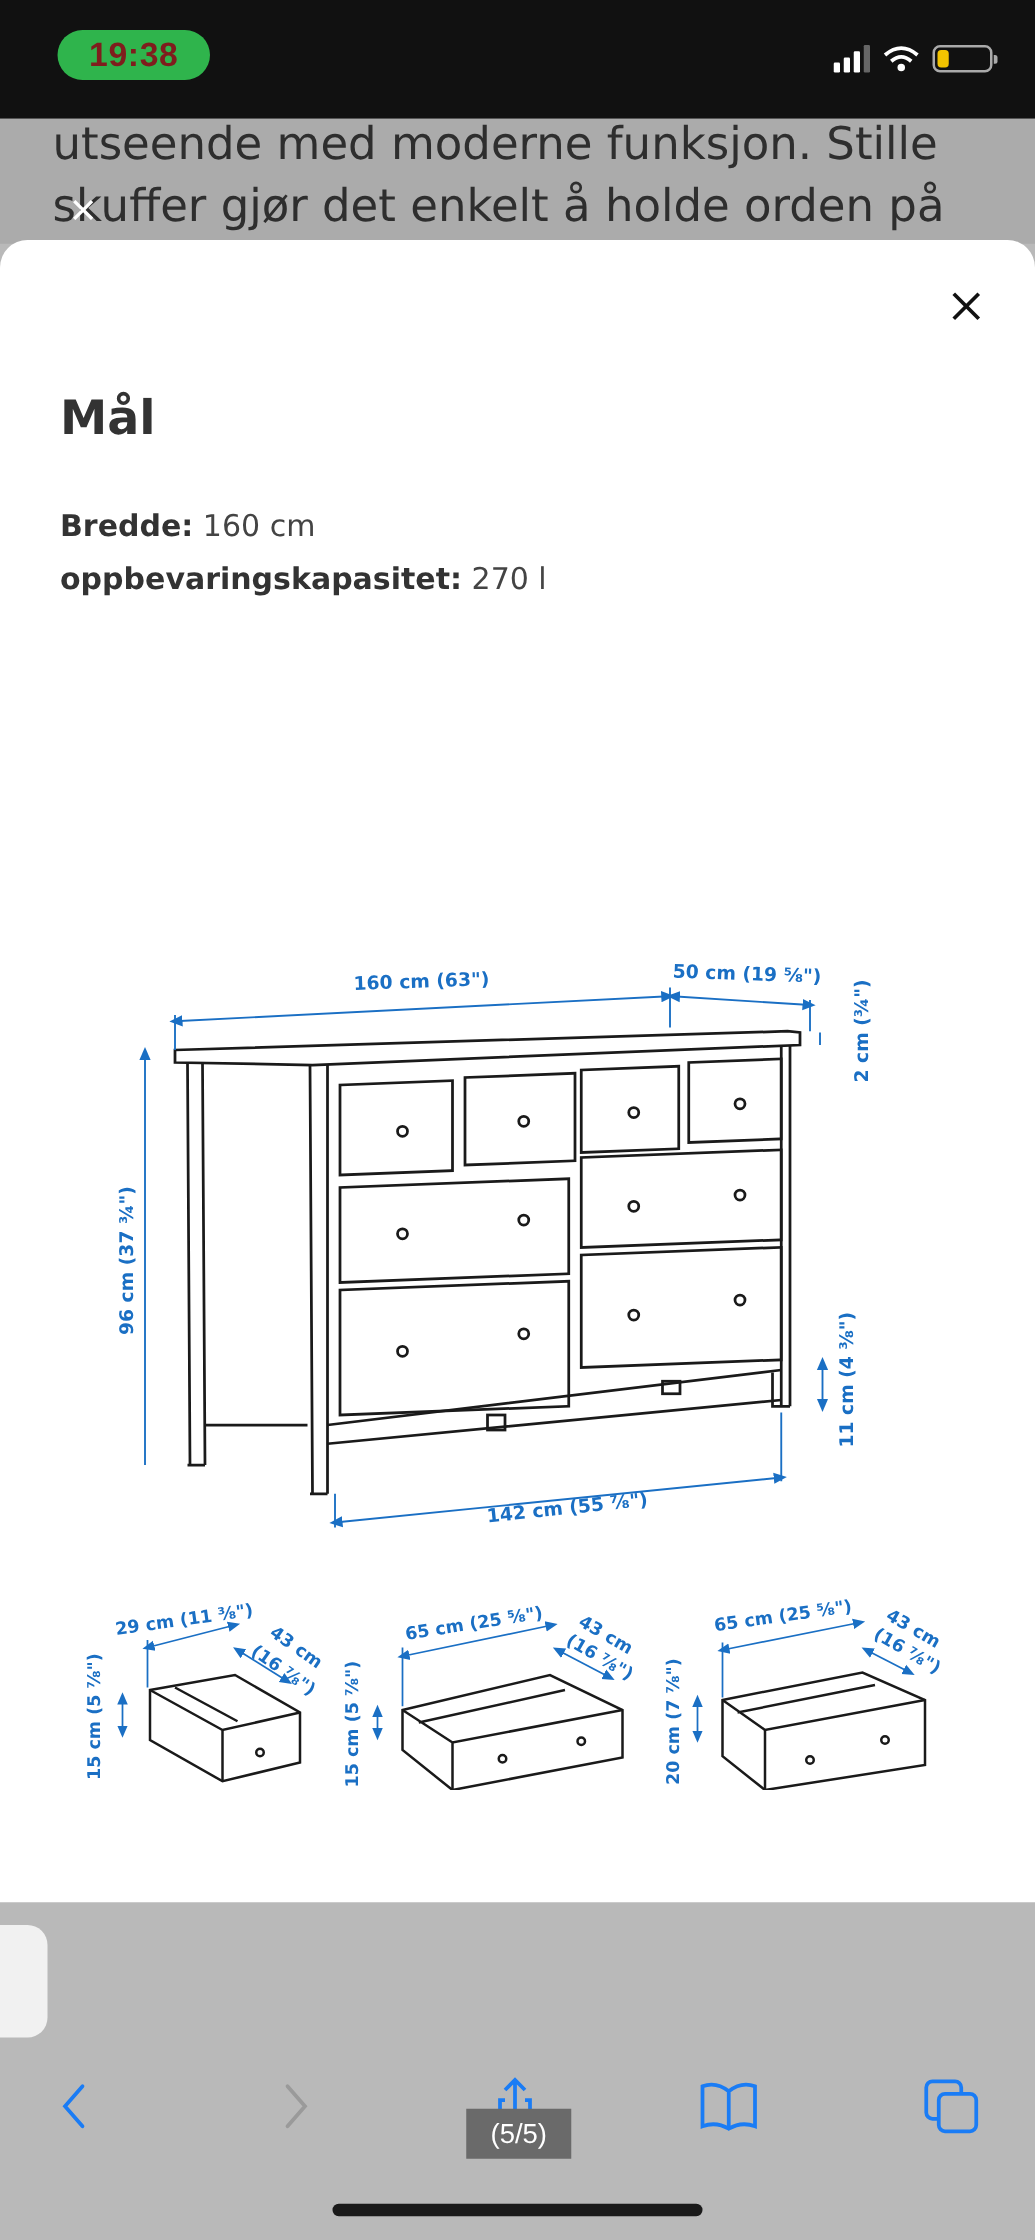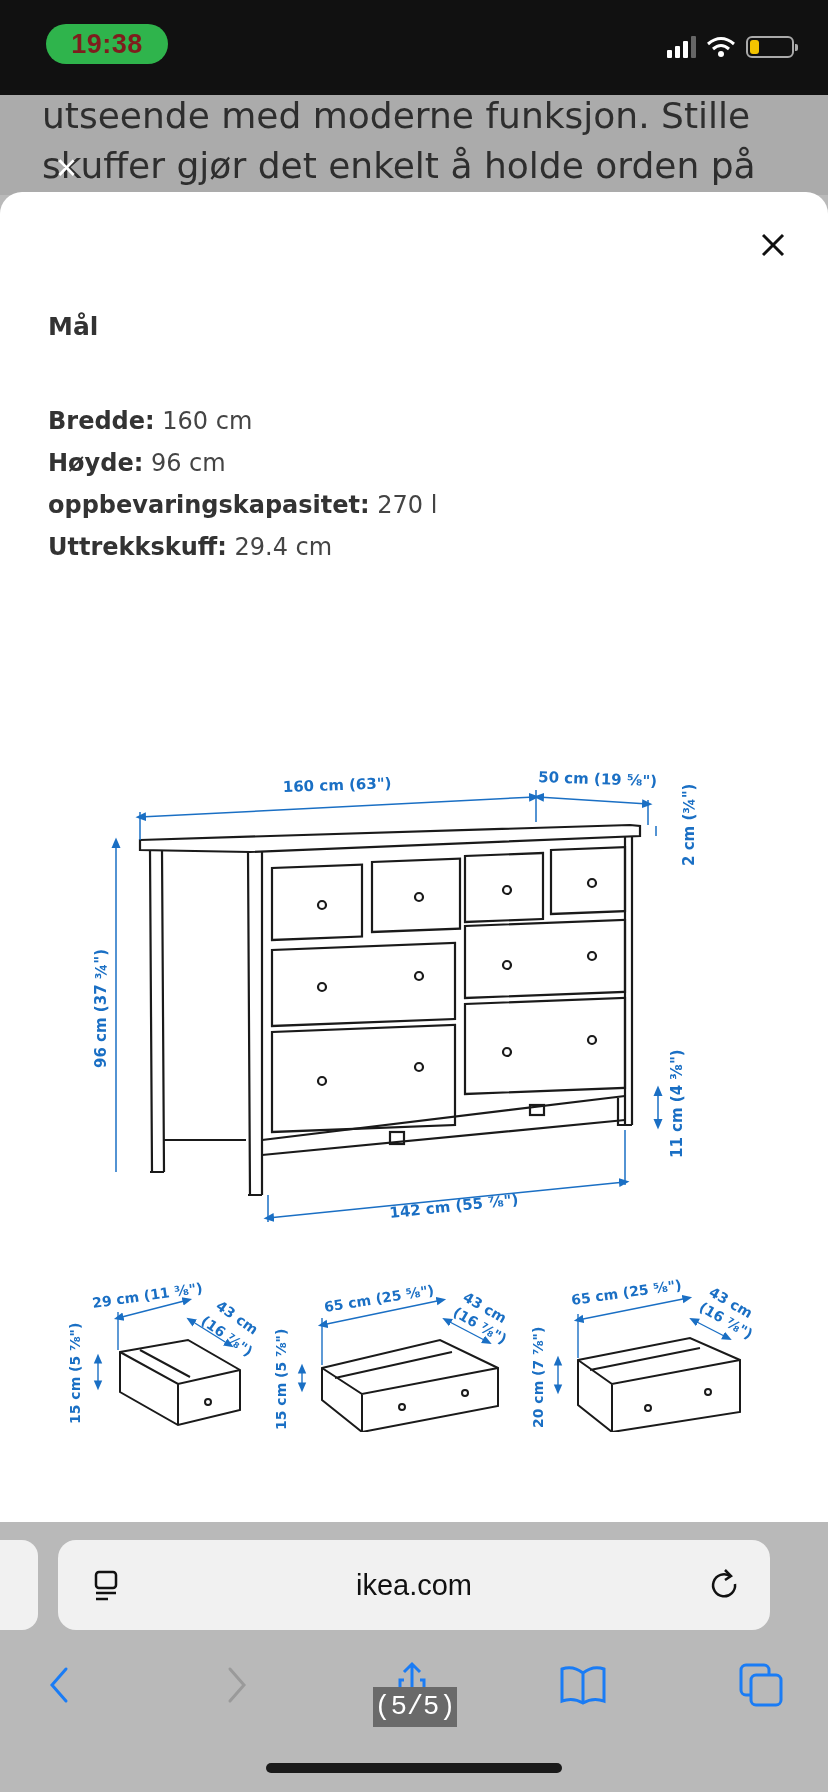--- a/index.html
+++ b/index.html
@@ -13,36 +13,36 @@
   .battery { width: 48px; height: 22px; border: 2px solid #aaa; border-radius: 6px; position: relative; padding: 2px; }
   .battery::after { content: ""; position: absolute; right: -6px; top: 6px; width: 3px; height: 7px; background: #aaa; border-radius: 0 2px 2px 0; }
   .battery .level { width: 9px; height: 100%; background: #f2c300; border-radius: 3px; }
 
   .bg-page { position: absolute; left: 0; top: 95px; width: 828px; height: 100px; background: #ababab; overflow: hidden; }
   .bg-text { position: absolute; left: 42px; font-size: 36px; color: #2e2e2e; font-family: "DejaVu Sans", sans-serif; white-space: nowrap; }
   .bg-close { position: absolute; left: 56px; top: 52px; color: #fff; font-size: 36px; font-family: "Liberation Sans", sans-serif; }
 
   .sheet { position: absolute; left: 0; top: 192px; width: 828px; height: 1330px; background: #fff; border-radius: 22px 22px 0 0; }
   .sheet-close { position: absolute; right: 38px; top: 36px; width: 34px; height: 34px; cursor: pointer; }
-  .sheet-title { position: absolute; left: 48px; top: 120px; font-size: 25px; font-weight: bold; color: #333; font-family: "DejaVu Sans", sans-serif; }
+  .sheet-title { position: absolute; left: 48px; top: 120px; font-size: 38px; font-weight: bold; color: #333; font-family: "DejaVu Sans", sans-serif; }
   .spec-list { position: absolute; left: 48px; top: 208px; }
   .spec-row { font-size: 24px; color: #444; line-height: 42px; white-space: nowrap; }
   .spec-row b { color: #333; }
 
   .diagram { position: absolute; left: 50px; top: 540px; width: 740px; height: 700px; }
 
   .url-area { position: absolute; left: 0; top: 1522px; width: 828px; height: 270px; background: #b9b9b9; }
   .prev-tab { position: absolute; left: -30px; top: 18px; width: 68px; height: 90px; background: #f1f1f1; border-radius: 16px; }
   .url-bar { position: absolute; left: 58px; top: 18px; width: 712px; height: 90px; background: #f1f1f1; border-radius: 18px; display: flex; align-items: center; justify-content: center; }
   .url-text { font-size: 29px; color: #111; font-family: "Liberation Sans", sans-serif; }
   .reader-icon { position: absolute; left: 34px; top: 26px; width: 30px; height: 40px; }
   .reload-icon { position: absolute; right: 26px; top: 26px; width: 36px; height: 40px; }
   .toolbar { position: absolute; left: 0; top: 130px; width: 828px; height: 70px; }
   .tb-btn { position: absolute; top: 8px; width: 50px; height: 50px; display: flex; align-items: center; justify-content: center; }
-  .counter { position: absolute; left: 373px; top: 35px; width: 84px; height: 40px; background: #6a6a6a; color: #fff; font-size: 27px; font-family: Liberation Mono, monospace; display: flex; align-items: center; justify-content: center; }
+  .counter { position: absolute; left: 373px; top: 35px; width: 84px; height: 40px; background: #6a6a6a; color: #fff; font-size: 22px; font-family: Liberation Sans, sans-serif; display: flex; align-items: center; justify-content: center; }
   .home-indicator { position: absolute; left: 266px; top: 1763px; width: 296px; height: 10px; border-radius: 5px; background: #1a1a1a; }
 </style>
 </head>
 <body>
 
 <div class="status-bar">
   <div class="time-pill">19:38</div>
   <div class="status-icons">
     <div class="signal">
       <span style="height:8px"></span>
@@ -69,23 +69,21 @@
 
 <div class="sheet">
   <svg class="sheet-close" viewBox="0 0 34 34">
     <line x1="7" y1="7" x2="27" y2="27" stroke="#111" stroke-width="3"></line>
     <line x1="27" y1="7" x2="7" y2="27" stroke="#111" stroke-width="3"></line>
   </svg>
   <div class="sheet-title">Mål</div>
 
   <div class="spec-list">
     <div class="spec-row"><b>Bredde:</b><span> 160 cm</span></div>
-    <div class="spec-row"><b>Høyde:</b><span> 96 cm</span></div>
     <div class="spec-row"><b>oppbevaringskapasitet:</b><span> 270 l</span></div>
-    <div class="spec-row"><b>Uttrekkskuff:</b><span> 29.4 cm</span></div>
   </div>
 
   <svg class="diagram" viewBox="50 732 740 700" width="740" height="700" style="left:50px; top:540px;">
     <defs>
       <marker id="arr" markerWidth="8" markerHeight="8" refX="4" refY="4" orient="auto-start-reverse">
         <path d="M0,1 L7,4 L0,7 Z" fill="#1a6fc4"></path>
       </marker>
     </defs>
     <g fill="none" stroke="#1a1a1a" stroke-width="2.2">
 
@@ -208,32 +206,20 @@
         <text x="708" y="1295" transform="rotate(30 708 1295)">43 cm</text>
         <text x="698" y="1310" transform="rotate(30 698 1310)">(16 ⅞")</text>
         <text x="543" y="1428" transform="rotate(-90 543 1428)">20 cm (7 ⅞")</text>
       </g>
     </g>
   </svg>
 </div>
 
 <div class="url-area">
   <div class="prev-tab"></div>
-  <div class="url-bar">
-    <svg class="reader-icon" viewBox="0 0 30 40">
-      <rect x="4" y="6" width="20" height="16" rx="3" fill="none" stroke="#111" stroke-width="2.5"></rect>
-      <line x1="4" y1="27" x2="24" y2="27" stroke="#111" stroke-width="2.5"></line>
-      <line x1="4" y1="33" x2="16" y2="33" stroke="#111" stroke-width="2.5"></line>
-    </svg>
-    <span class="url-text">ikea.com</span>
-    <svg class="reload-icon" viewBox="0 0 36 40">
-      <path d="M22 10 A11 11 0 1 0 27 18" fill="none" stroke="#111" stroke-width="2.5"></path>
-      <path d="M17 4 L23 10 L17 14" fill="none" stroke="#111" stroke-width="2.5"></path>
-    </svg>
-  </div>
   <div class="toolbar">
     <div class="tb-btn" style="left:34px">
       <svg width="30" height="40" viewBox="0 0 30 40">
           <path d="M22 4 L8 20 L22 36" fill="none" stroke="#1a7cf5" stroke-width="3" stroke-linecap="round"></path>
         </svg>
     </div>
     <div class="tb-btn" style="left:212px">
       <svg width="30" height="40" viewBox="0 0 30 40">
           <path d="M8 4 L22 20 L8 36" fill="none" stroke="#9a9a9a" stroke-width="3" stroke-linecap="round"></path>
         </svg>

